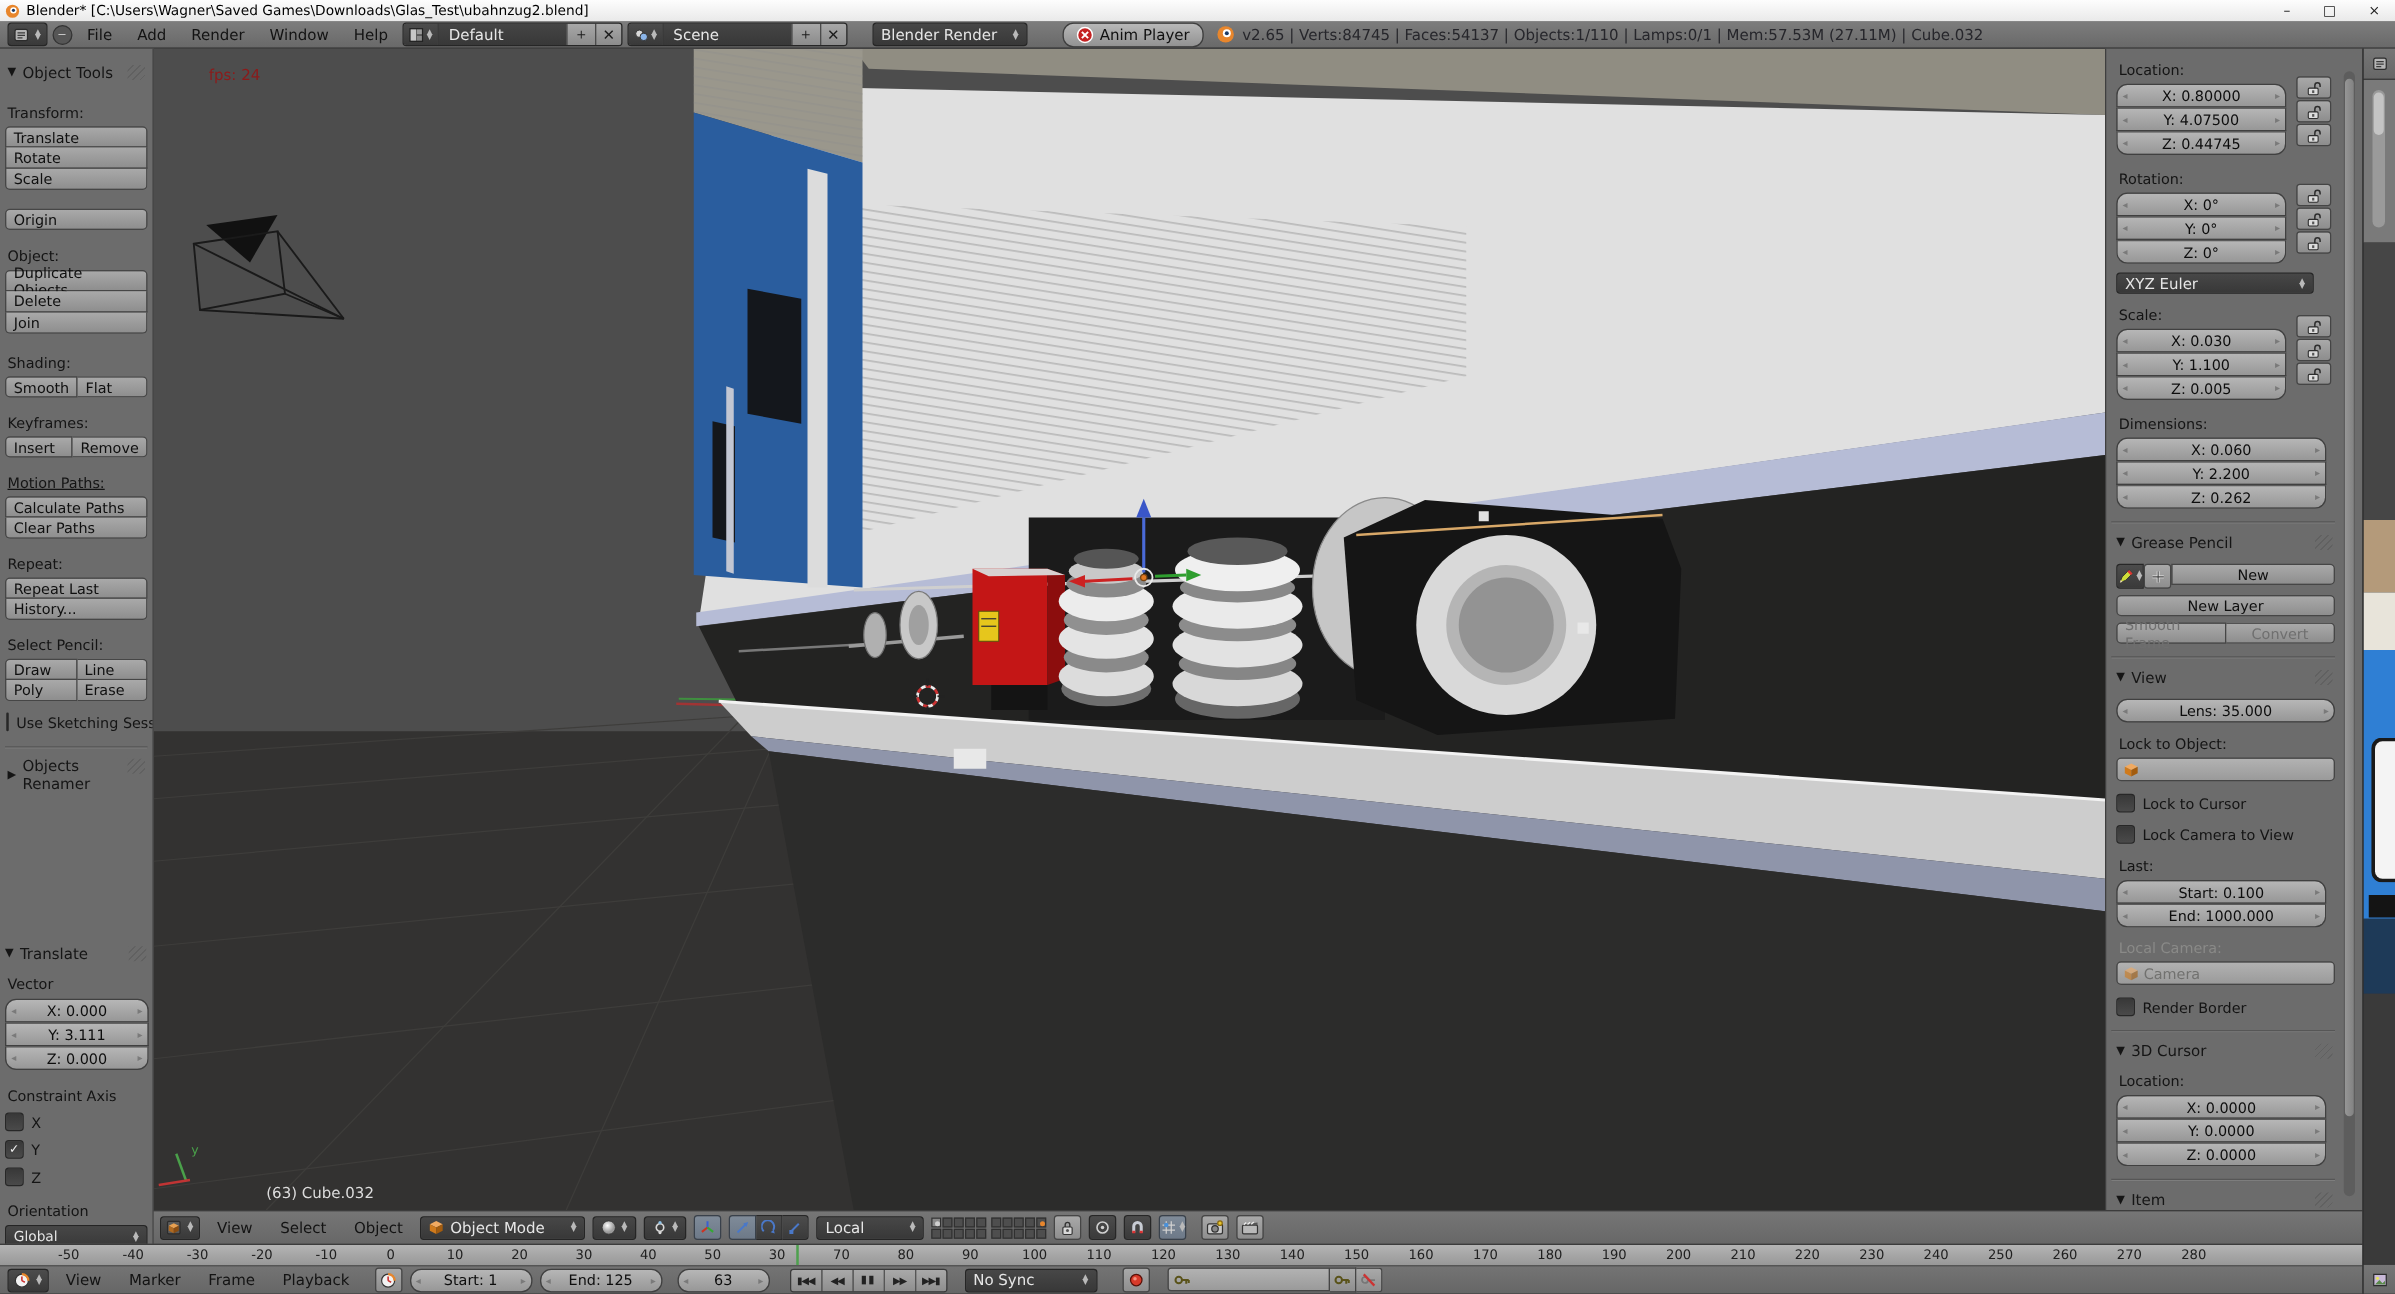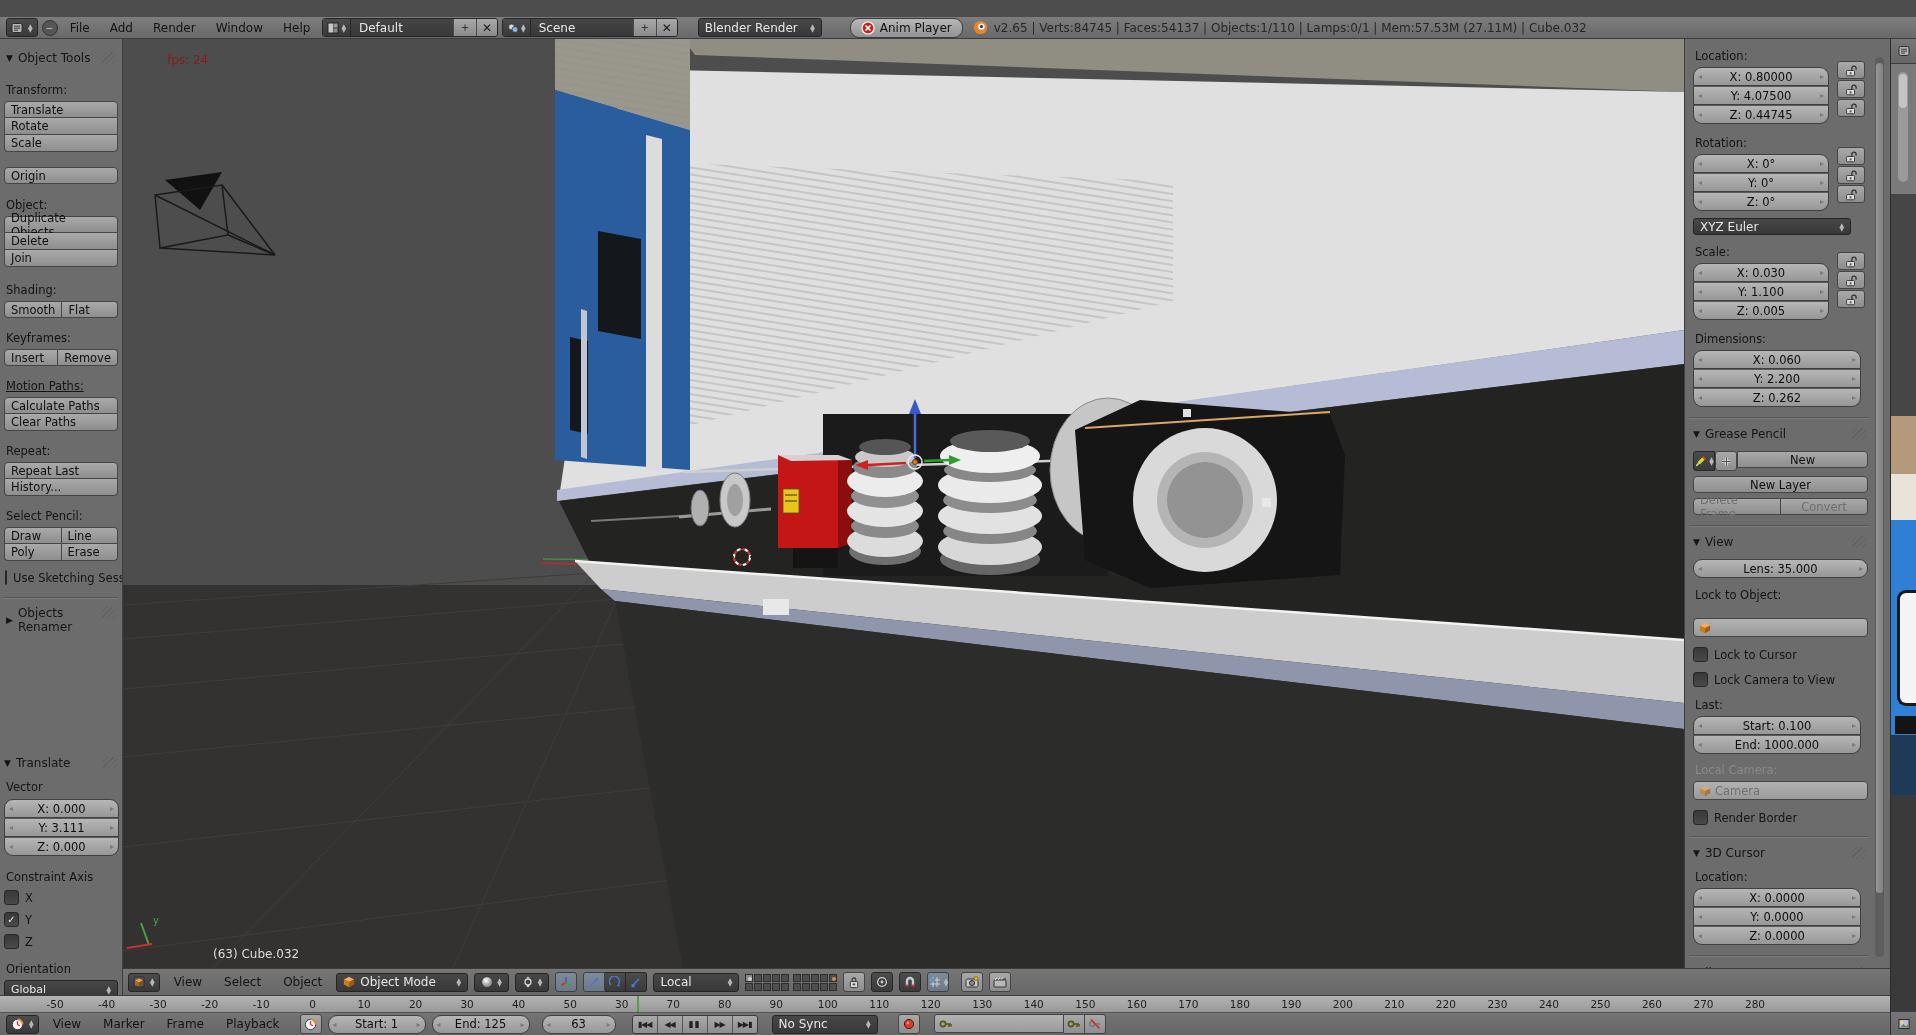--- a/index.html
+++ b/index.html
@@ -238,20 +238,31 @@
           <circle cx="6" cy="6" r="4.6" fill="#d83a2a" stroke="#5a1008"></circle>
           <circle cx="5" cy="5" r="1.4" fill="#f4907e"></circle>
         </symbol>
     <symbol id="i-animx" viewBox="0 0 14 14">
           <circle cx="7" cy="7" r="6" fill="#c42222" stroke="#fff" stroke-width="1.2"></circle>
           <path d="M4.5 4.5 L9.5 9.5 M9.5 4.5 L4.5 9.5" stroke="#fff" stroke-width="1.6"></path>
         </symbol>
   </defs>
 </svg>
 
+  <div class="titlebar">
+    <svg class="blogo">
+        <use href="#i-blender"></use>
+      </svg>
+    <span>Blender* [C:\Users\Wagner\Saved Games\Downloads\Glas_Test\ubahnzug2.blend]</span>
+    <div class="winbtns">
+      <span>–</span>
+      <span>□</span>
+      <span>×</span>
+    </div>
+  </div>
 
   <div class="menubar">
     <span class="editorbtn">
       <svg width="12" height="12">
           <use href="#i-info"></use>
         </svg>
       <span class="updown">
           <span>▲</span>
           <span>▼</span>
         </span>
@@ -708,35 +719,35 @@
         </span>
       <span class="iconbtn light">
           <svg width="11" height="11">
             <use href="#i-plus"></use>
           </svg>
         </span>
       <div class="btn solo" style="flex:1;justify-content:center;border-radius:0 4px 4px 0;">New</div>
     </div>
     <div class="btn solo" style="margin-top:5px;justify-content:center;">New Layer</div>
     <div class="row2" style="margin-top:5px;">
-      <div class="btn dis" style="border-radius:4px 0 0 4px;justify-content:center;">Delete Frame</div>
+      <div class="btn dis" style="border-radius:4px 0 0 4px;justify-content:center;">Smooth Frame</div>
       <div class="btn dis" style="border-radius:0 4px 4px 0;justify-content:center;">Convert</div>
     </div>
     <div class="sep" style="margin:10px 0 0 -4px;"></div>
     <div class="phead" style="margin:8px 0 0 0;">
       <span class="tri">▼</span>
       <span>View</span>
         <span class="corner"></span>
     </div>
     <div class="num pill" style="margin-top:10px;">
         <span class="ar l">◂</span>
         <span>Lens: 35.000</span>
         <span class="ar r">▸</span>
       </div>
-    <div class="lbl" style="margin:10px 0 16px 2px;">Lock to Object:</div>
+    <div class="lbl" style="margin:10px 0 4px 2px;">Lock to Object:</div>
     <div class="field">
         <svg width="12" height="12">
           <use href="#i-cube"></use>
         </svg>
       </div>
     <div class="cbrow" style="margin-top:10px;">
         <span class="cb"></span>
         <span class="lbl">Lock to Cursor</span>
       </div>
     <div class="cbrow" style="margin-top:10px;">

